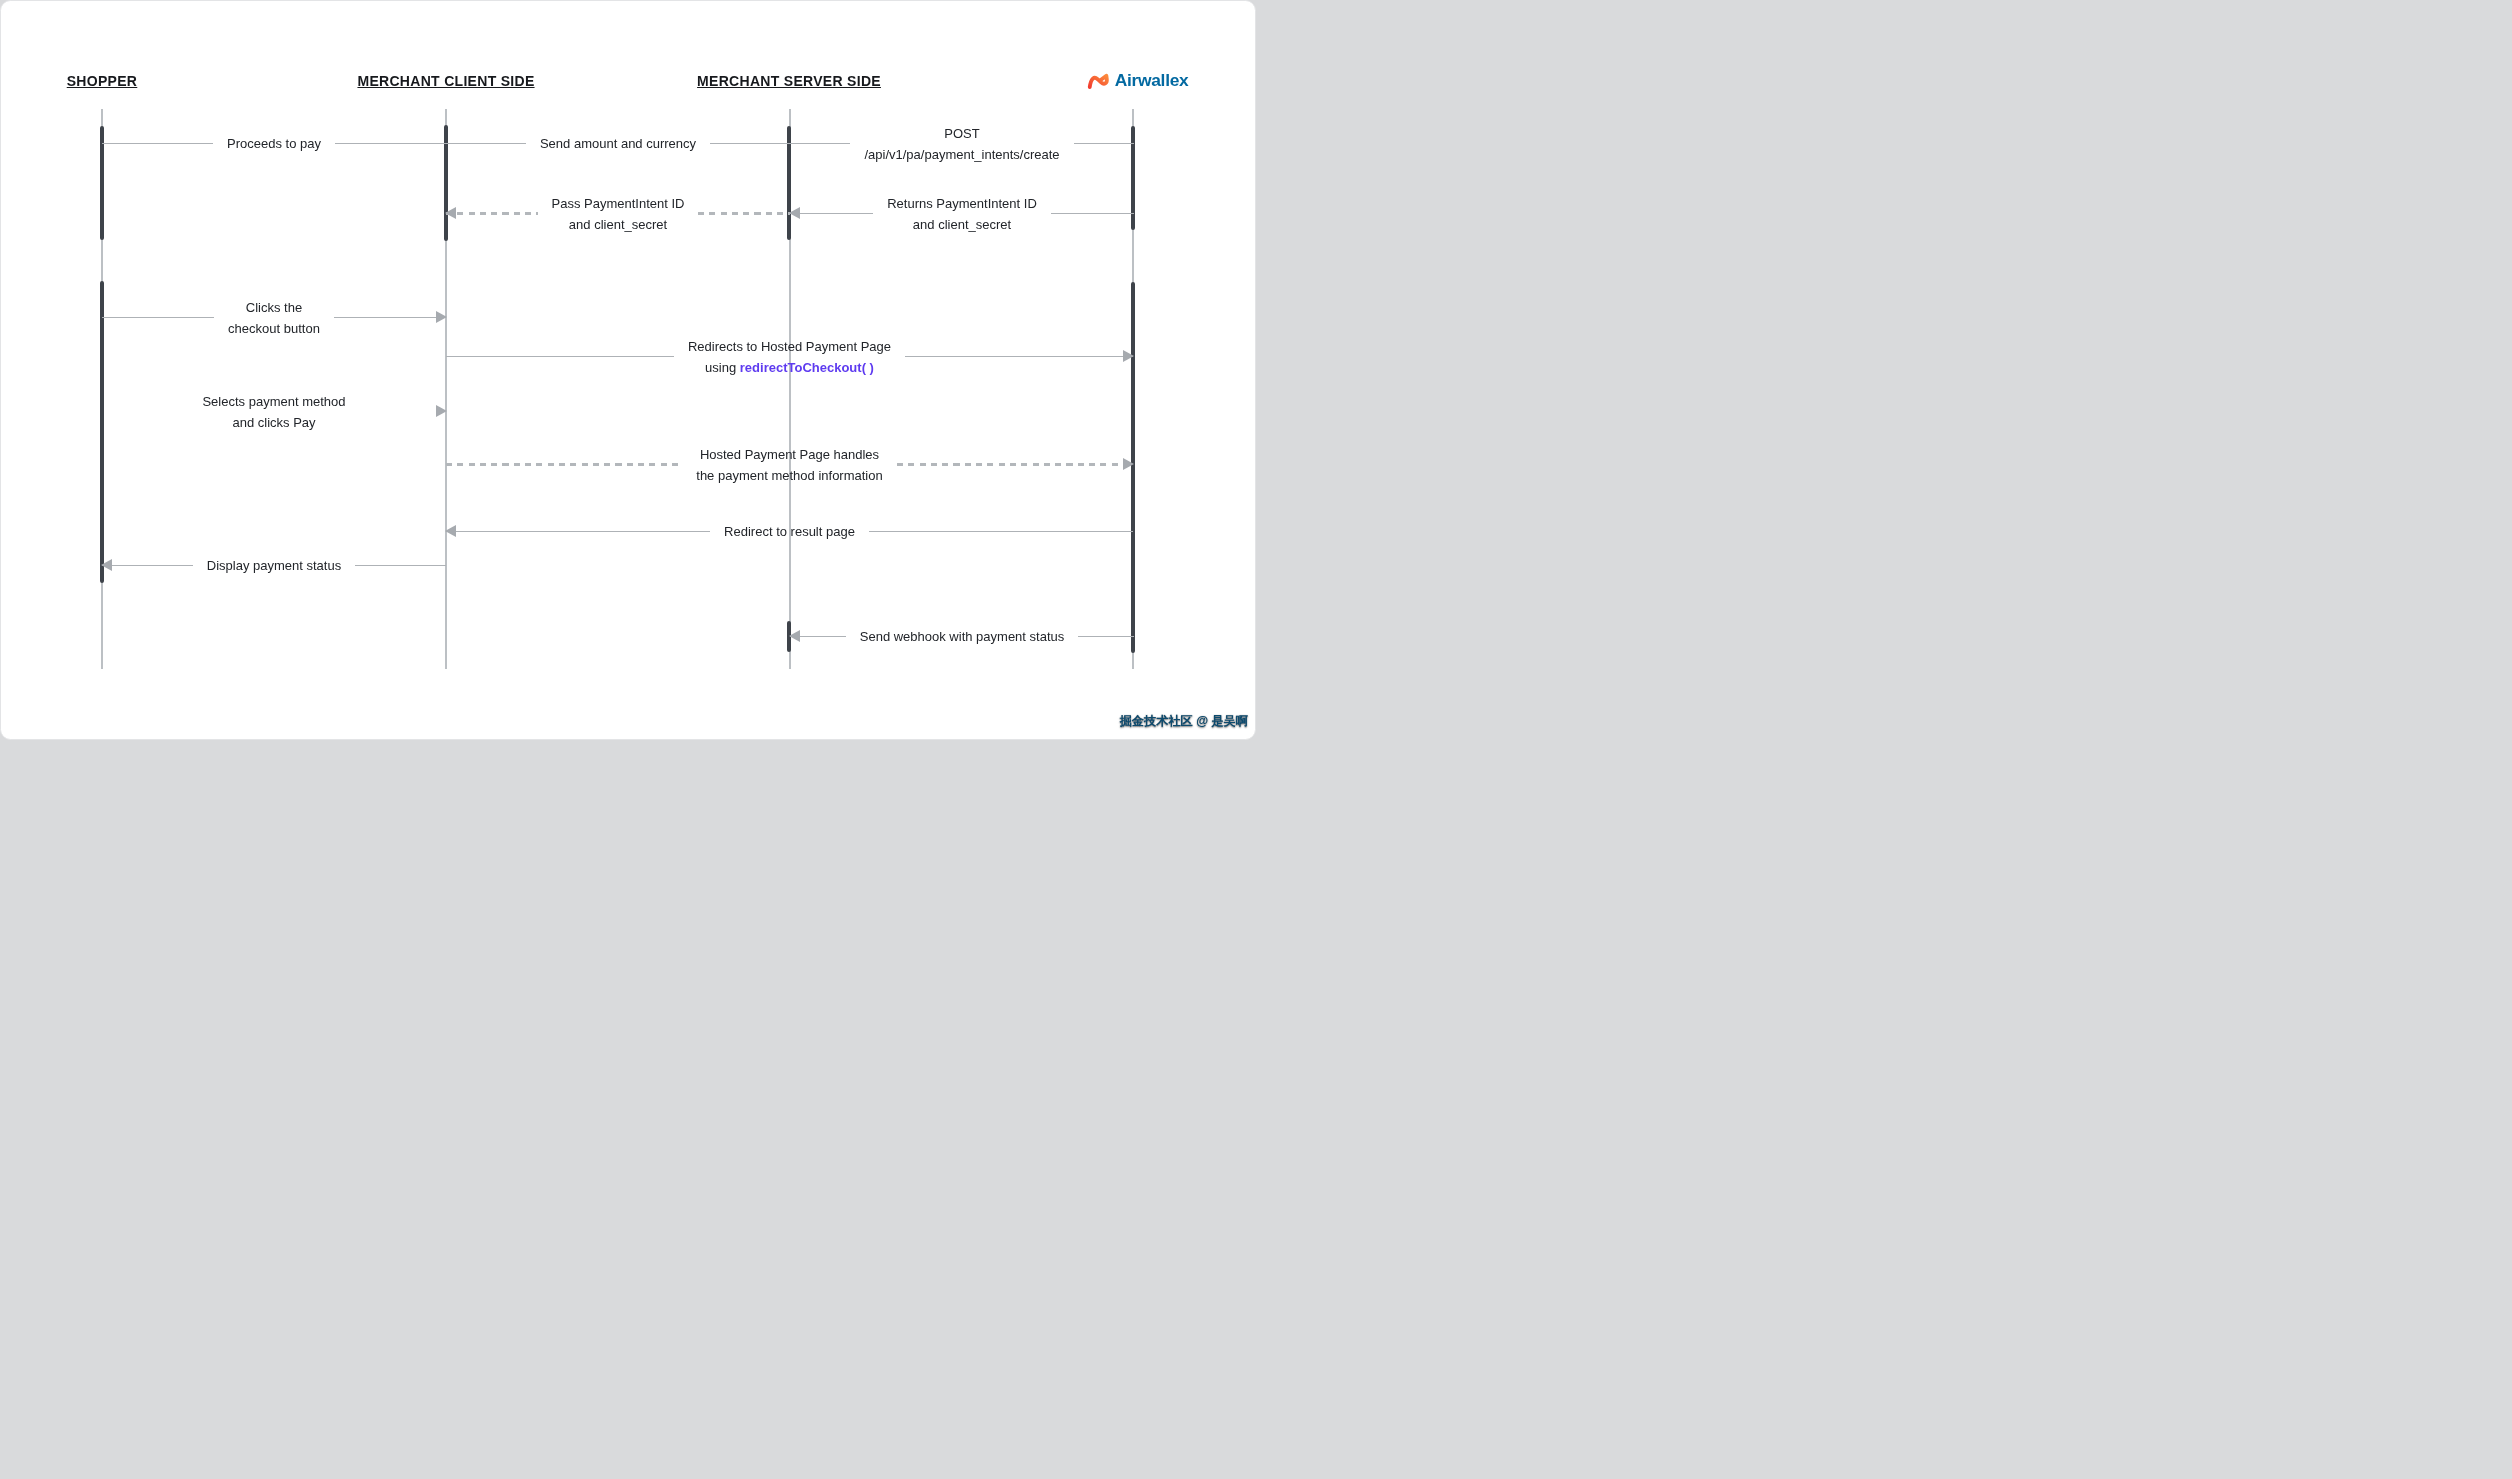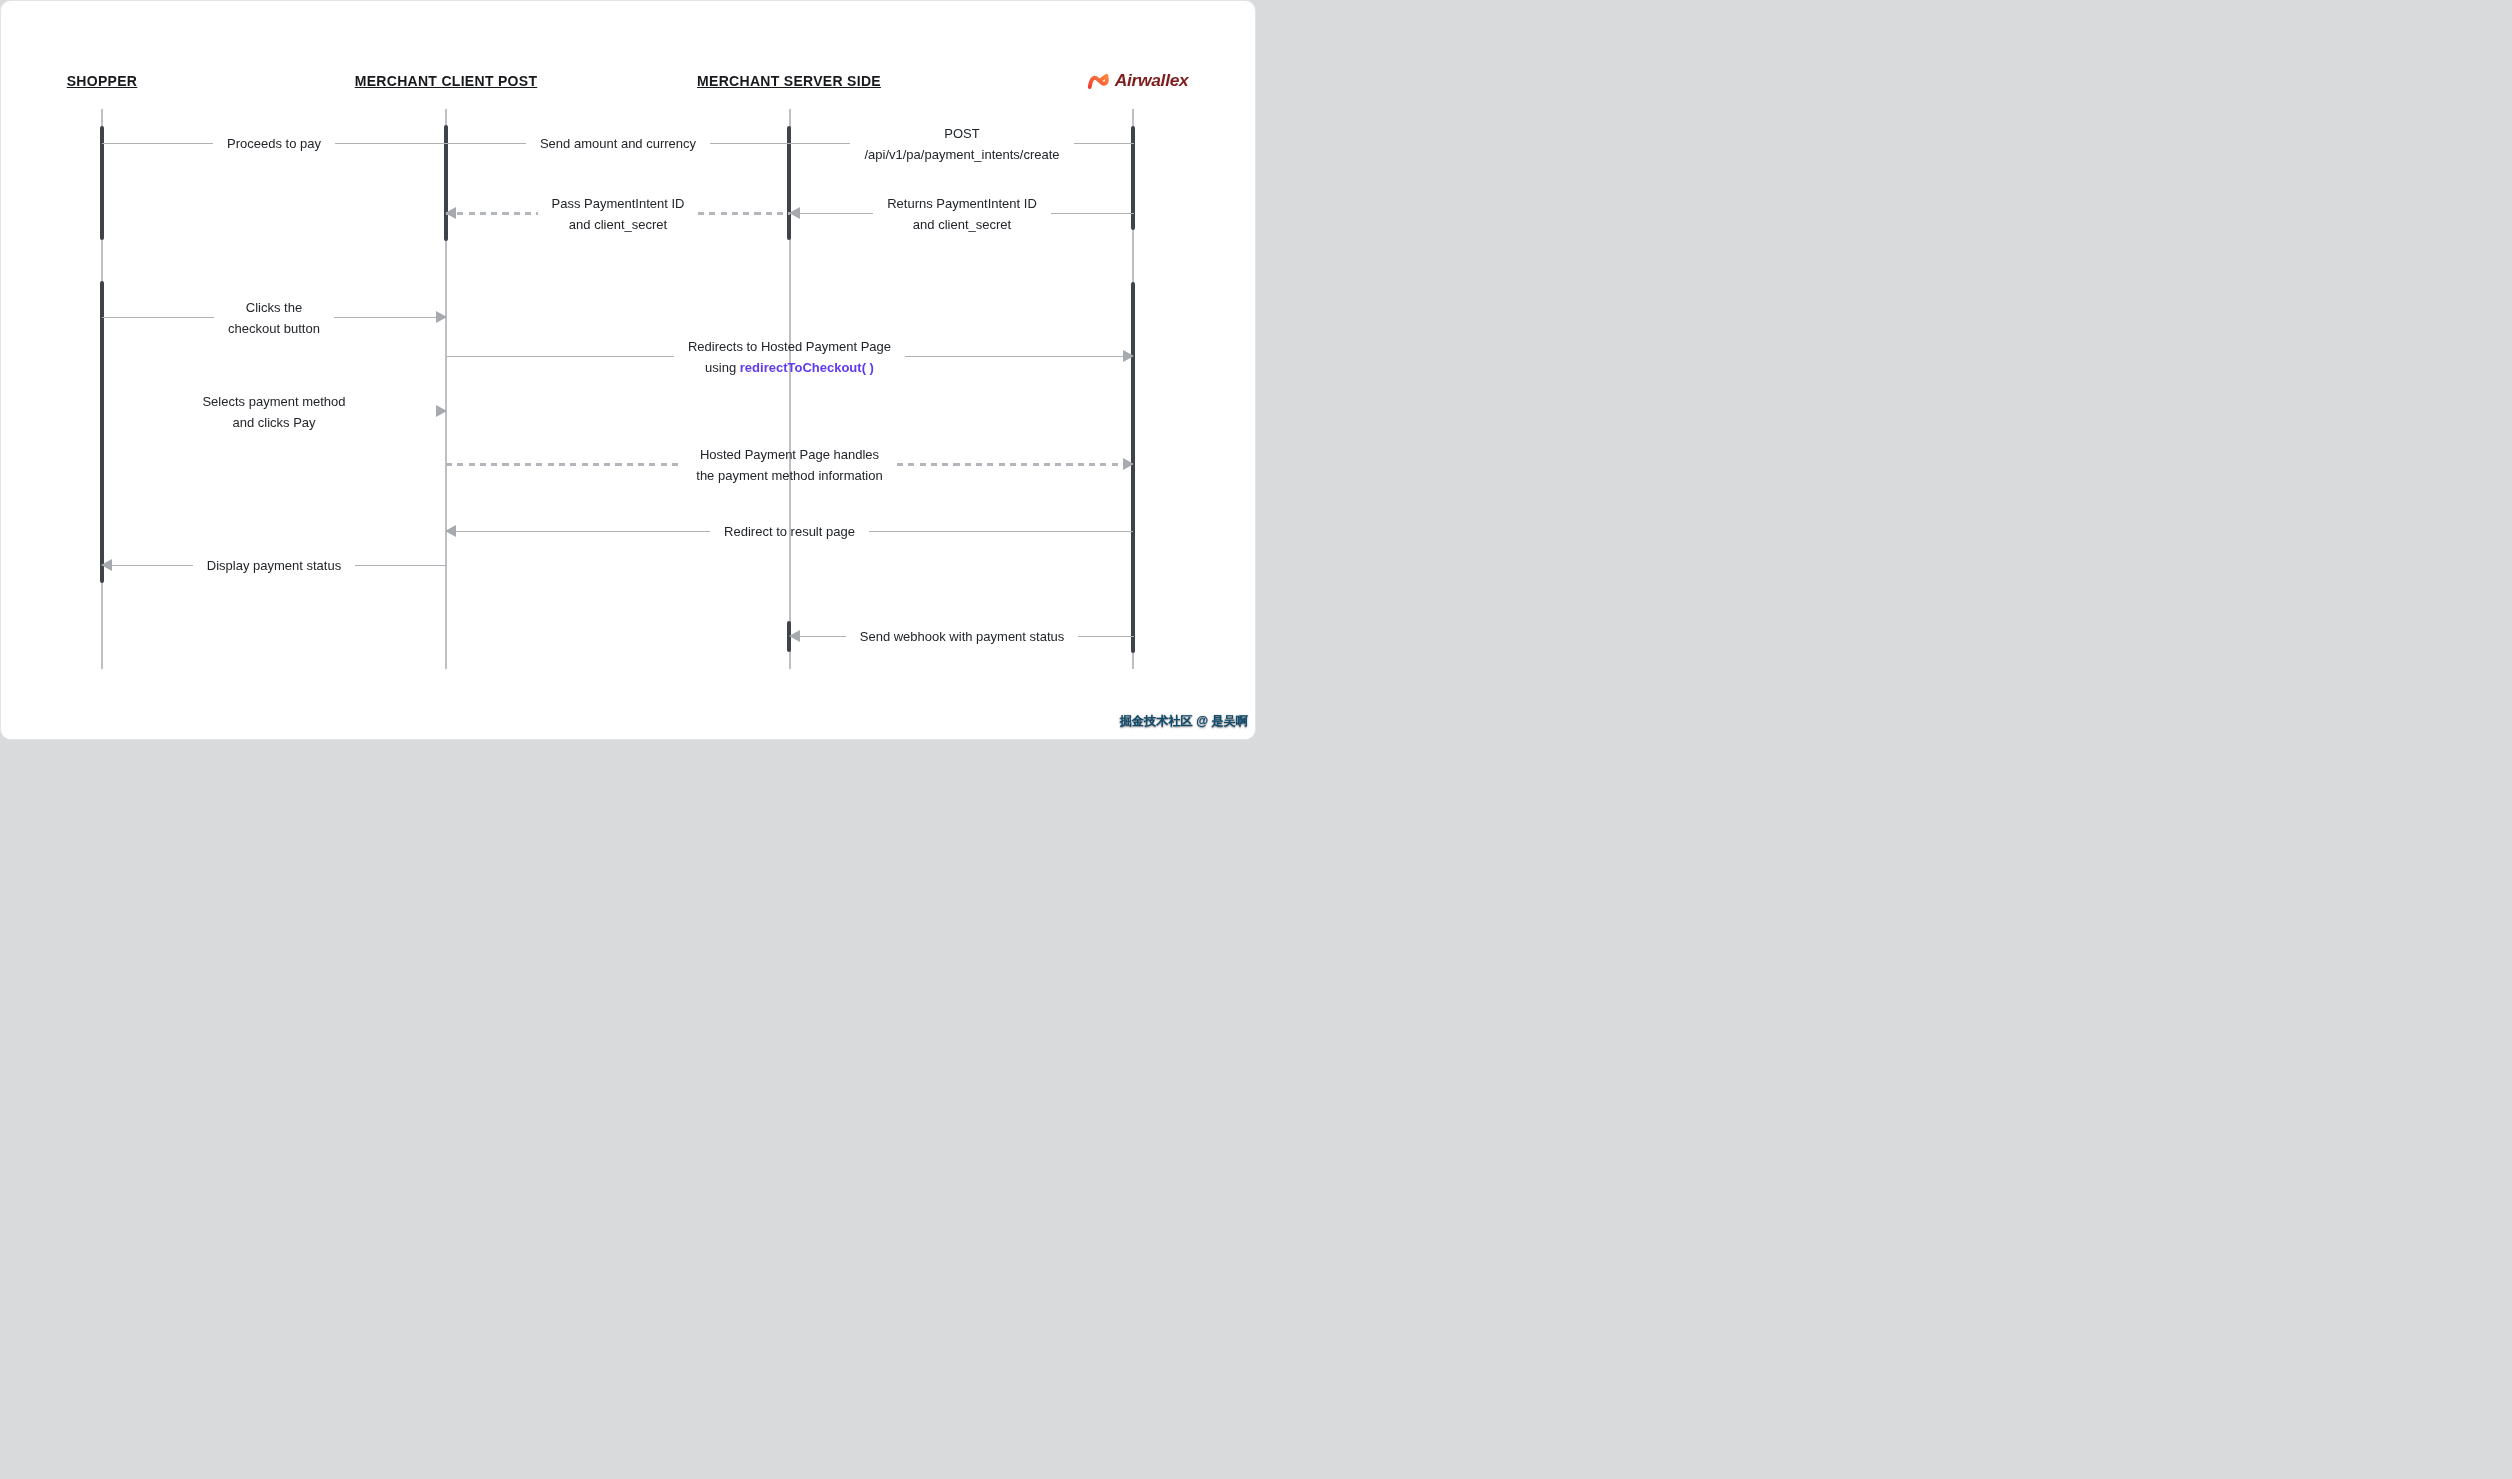--- a/index.html
+++ b/index.html
@@ -5,21 +5,21 @@
   html,body{margin:0;padding:0;background:#d9dadc;font-family:"Liberation Sans","DejaVu Sans",sans-serif;}
   .stage{position:relative;width:1256px;height:740px;background:#d9dadc;}
   .card{position:absolute;inset:0;background:#ffffff;border-radius:10.5px;border:0.9px solid #e3e4e6;overflow:hidden;}
 
   
   .actor{position:absolute;top:68px;height:23px;display:flex;align-items:center;justify-content:center;
          font-size:14px;font-weight:700;letter-spacing:0.3px;color:#17191d;white-space:nowrap;text-decoration:underline;}
 
   
   .logo{position:absolute;top:65px;left:1071px;width:131px;height:28px;display:flex;align-items:center;justify-content:center;gap:5.2px;}
-  .logo-text{font-size:17.4px;font-weight:800;letter-spacing:-0.3px;color:#7f1d1d;font-style:italic;}
+  .logo-text{font-size:17.4px;font-weight:800;letter-spacing:-0.3px;color:#0369a1;}
 
   
   .lifeline{position:absolute;top:108px;width:1.7px;height:560px;background:#bcc0c4;}
 
   
   .act{position:absolute;width:4.4px;border-radius:2.6px;background:#3e434a;}
 
   
   .msg{position:absolute;height:49px;display:flex;align-items:center;}
   .seg{flex:1 1 0;height:1.7px;background:#aeb2b6;}
@@ -36,21 +36,21 @@
   .watermark{position:absolute;right:7px;bottom:8.7px;font-size:12.2px;font-weight:700;color:#0c4a6e;
              text-shadow:0 0.9px 1.7px rgba(110,110,110,.95),0 0 0.9px rgba(150,150,150,.8);}
 </style>
 </head>
 <body>
 
 <div class="stage">
   <div class="card">
 
     <div class="actor" style="left:14px;width:174px;">SHOPPER</div>
-    <div class="actor" style="left:358px;width:174px;">MERCHANT CLIENT POST</div>
+    <div class="actor" style="left:358px;width:174px;">MERCHANT CLIENT SIDE</div>
     <div class="actor" style="left:701px;width:174px;">MERCHANT SERVER SIDE</div>
 
     <div class="logo">
       <svg width="23" height="21" viewBox="0 0 26 24">
         <defs>
           <linearGradient id="awx" x1="0" y1="1" x2="1" y2="0">
             <stop offset="0" stop-color="#f23d30"></stop>
             <stop offset="1" stop-color="#fc8a3c"></stop>
           </linearGradient>
         </defs>

